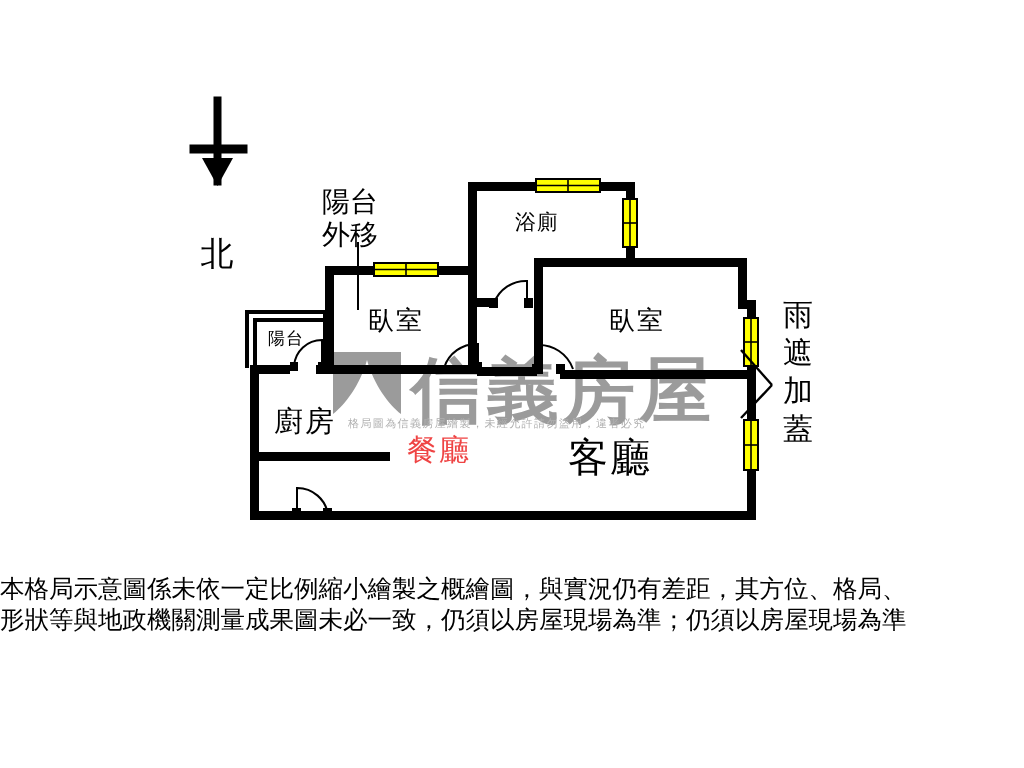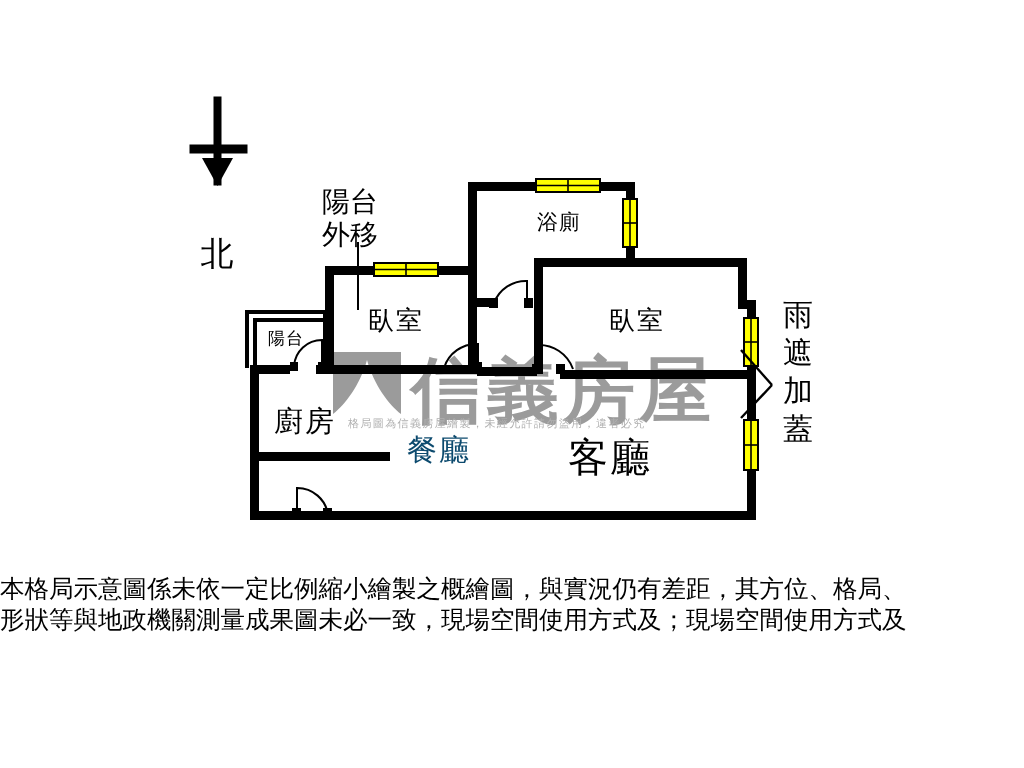--- a/index.html
+++ b/index.html
@@ -186,40 +186,40 @@
 
     <g>
       <line x1="358" y1="242" x2="358" y2="310" stroke="#000000" stroke-width="2"></line>
     </g>
   </svg>
 
   <div style="position:absolute;left:368px;top:303px;font-family:'DejaVu Serif','Liberation Serif',serif;font-size:26px;color:#000;letter-spacing:2px;">臥室</div>
 
   <div style="position:absolute;left:609px;top:303px;font-family:'DejaVu Serif','Liberation Serif',serif;font-size:26px;color:#000;letter-spacing:2px;">臥室</div>
 
-  <div style="position:absolute;left:537px;top:208px;font-family:'DejaVu Serif','Liberation Serif',serif;font-size:21px;color:#000;letter-spacing:1px;">浴廁</div>
+  <div style="position:absolute;left:515px;top:208px;font-family:'DejaVu Serif','Liberation Serif',serif;font-size:21px;color:#000;letter-spacing:1px;">浴廁</div>
 
   <div style="position:absolute;left:268px;top:327px;font-family:'DejaVu Serif','Liberation Serif',serif;font-size:17px;color:#000;letter-spacing:1px;">陽台</div>
 
   <div style="position:absolute;left:274px;top:402px;font-family:'DejaVu Serif','Liberation Serif',serif;font-size:29px;color:#000;letter-spacing:2px;">廚房</div>
 
-  <div style="position:absolute;left:407px;top:430px;font-family:'DejaVu Serif','Liberation Serif',serif;font-size:30px;color:#0c4a6e;letter-spacing:2px;">餐廳</div>
+  <div style="position:absolute;left:407px;top:430px;font-family:'DejaVu Serif','Liberation Serif',serif;font-size:30px;color:#ef4444;letter-spacing:2px;">餐廳</div>
 
   <div style="position:absolute;left:568px;top:430px;font-family:'DejaVu Serif','Liberation Serif',serif;font-size:40px;color:#000;letter-spacing:2px;">客廳</div>
 
   <div style="position:absolute;left:322px;top:185px;font-family:'DejaVu Serif','Liberation Serif',serif;font-size:28px;line-height:33px;color:#000;text-align:center;">
     <div>陽台</div>
     <div>外移</div>
   </div>
 
   <div style="position:absolute;left:780px;top:296px;font-family:'DejaVu Serif','Liberation Serif',serif;font-size:30px;line-height:38px;color:#000;width:36px;text-align:center;">
     <div>雨</div>
     <div>遮</div>
     <div>加</div>
     <div>蓋</div>
   </div>
 
   <div class="disclaimer">
     <div>本格局示意圖係未依一定比例縮小繪製之概繪圖，與實況仍有差距，其方位、格局、</div>
-    <div>形狀等與地政機關測量成果圖未必一致，現場空間使用方式及；現場空間使用方式及</div>
+    <div>形狀等與地政機關測量成果圖未必一致，仍須以房屋現場為準；仍須以房屋現場為準</div>
   </div>
 
 </div>
 
 </body></html>

